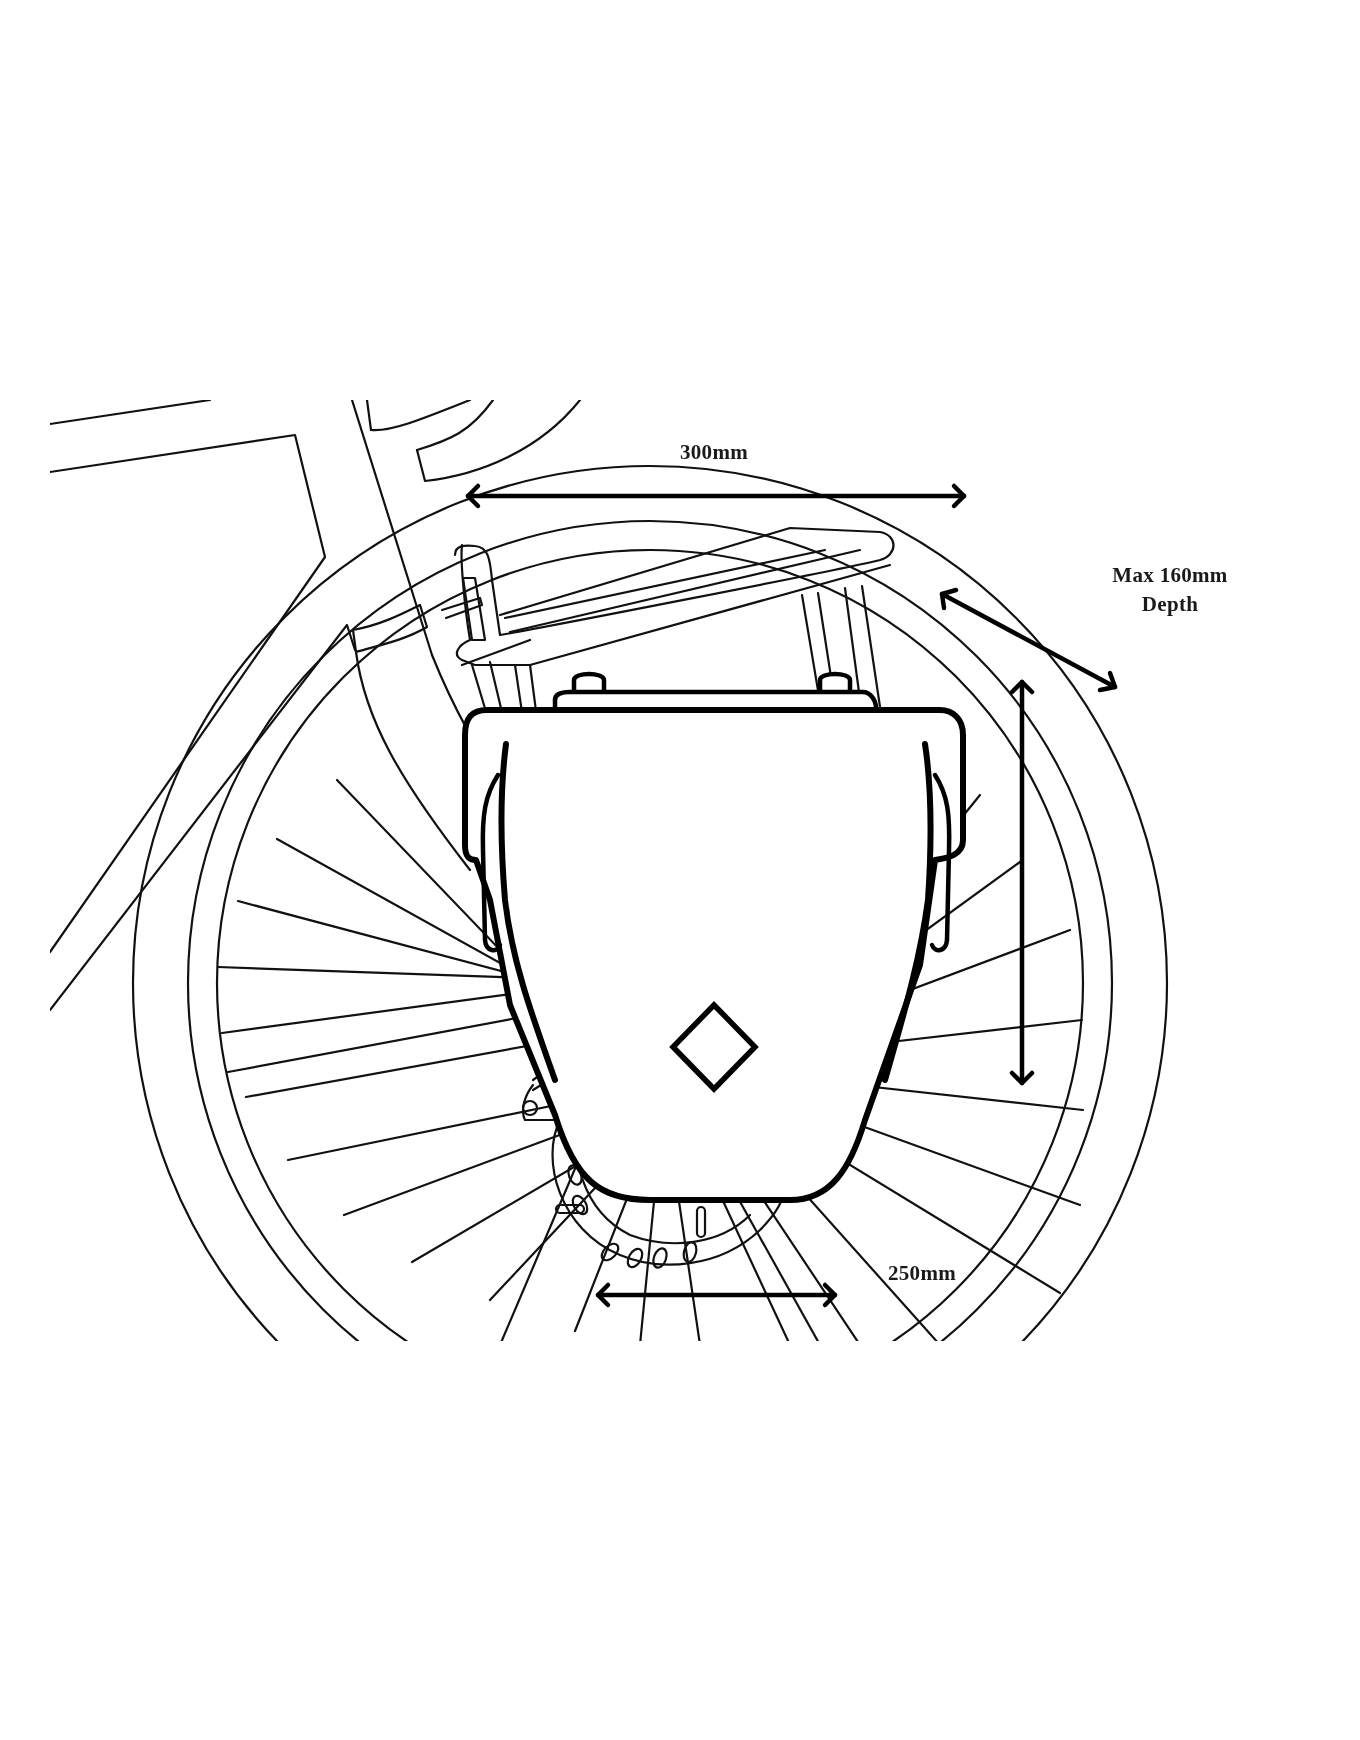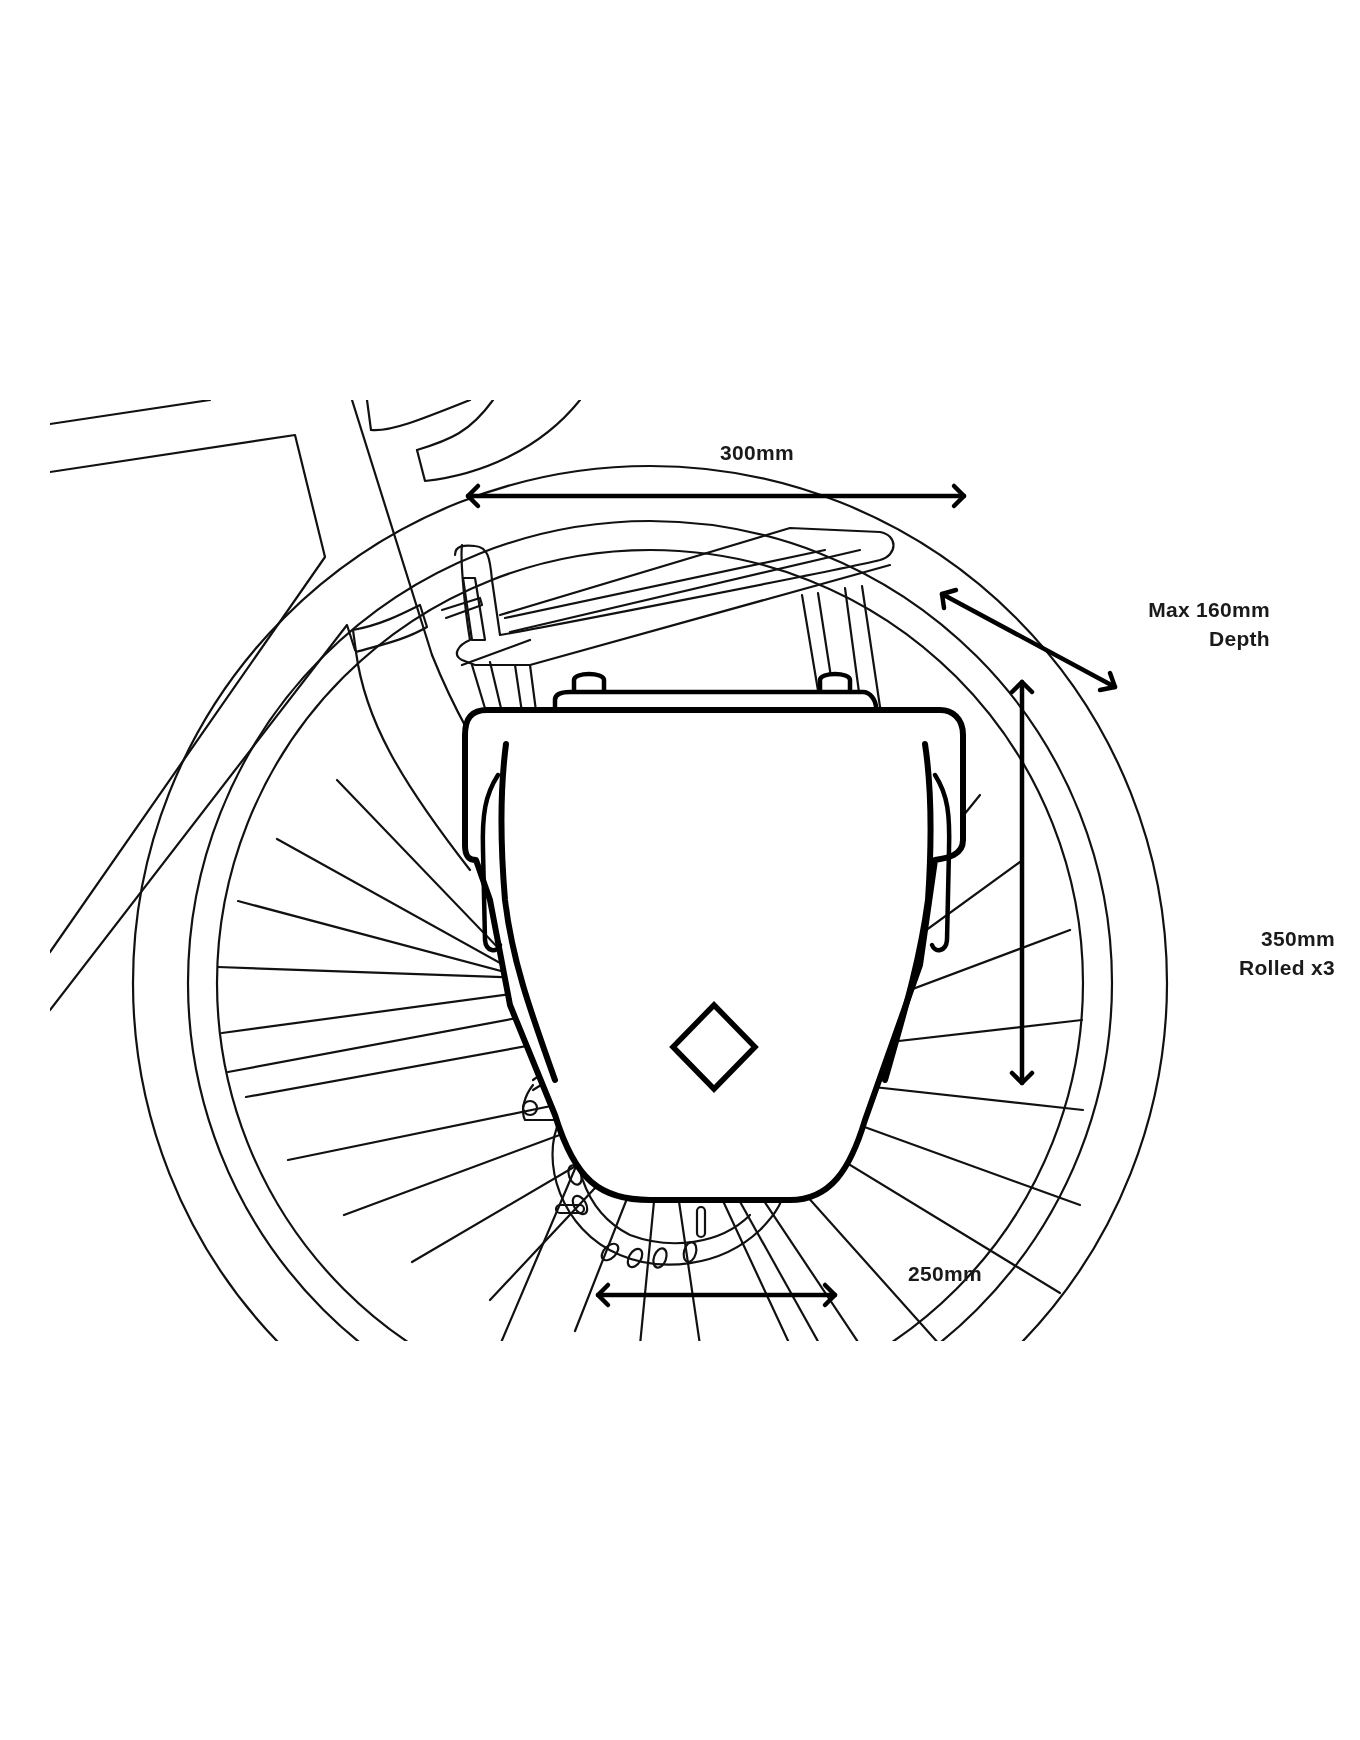--- a/index.html
+++ b/index.html
@@ -1,18 +1,18 @@
 <!DOCTYPE html>
 <html><head>
 <meta charset="utf-8">
 <style>
   html, body { margin:0; padding:0; background:#ffffff; }
   body { width:1360px; height:1740px; position:relative; overflow:hidden; font-family:"DejaVu Sans", sans-serif; }
   #stage { position:absolute; left:0; top:0; width:1360px; height:1740px; }
-  .label { position:absolute; font-family:Liberation Sans, sans-serif; font-weight:bold; color:#1a1a1a; font-size:21px; line-height:29px; text-align:right; white-space:nowrap; letter-spacing:0.3px; }
+  .label { position:absolute; font-family:Liberation Serif, serif; font-weight:bold; color:#1a1a1a; font-size:21px; line-height:29px; text-align:center; white-space:nowrap; letter-spacing:0.3px; }
   svg { position:absolute; left:0; top:0; }
   .thin { fill:none; stroke:#111; stroke-width:2.2; stroke-linecap:round; stroke-linejoin:round; }
   .thick { fill:none; stroke:#000; stroke-width:6; stroke-linecap:round; stroke-linejoin:round; }
   .med { fill:none; stroke:#000; stroke-width:4.5; stroke-linecap:round; stroke-linejoin:round; }
   .arrow { fill:none; stroke:#000; stroke-width:4.5; stroke-linecap:round; stroke-linejoin:round; }
   .whitefill { fill:#fff; }
 </style>
 </head>
 <body>
 
@@ -157,27 +157,23 @@
       <line class="arrow" x1="598" y1="1295" x2="835" y2="1295"></line>
       <path class="arrow" d="M608 1285 L 598 1295 L 608 1305"></path>
       <path class="arrow" d="M825 1285 L 835 1295 L 825 1305"></path>
     </g>
   </svg>
 
   <div class="label" style="left:634px; top:438px; width:160px;">
     <span>300mm</span>
   </div>
 
-  <div class="label" style="left:1070px; top:595px; width:200px;">
+  <div class="label" style="left:1070px; top:561px; width:200px;">
     <div>Max 160mm</div>
     <div>Depth</div>
   </div>
 
-  <div class="label" style="left:1155px; top:924px; width:180px;">
-    <div>350mm</div>
-    <div>Rolled x3</div>
-  </div>
 
   <div class="label" style="left:862px; top:1259px; width:120px;">
     <span>250mm</span>
   </div>
 
 </div>
 
 </body></html>

